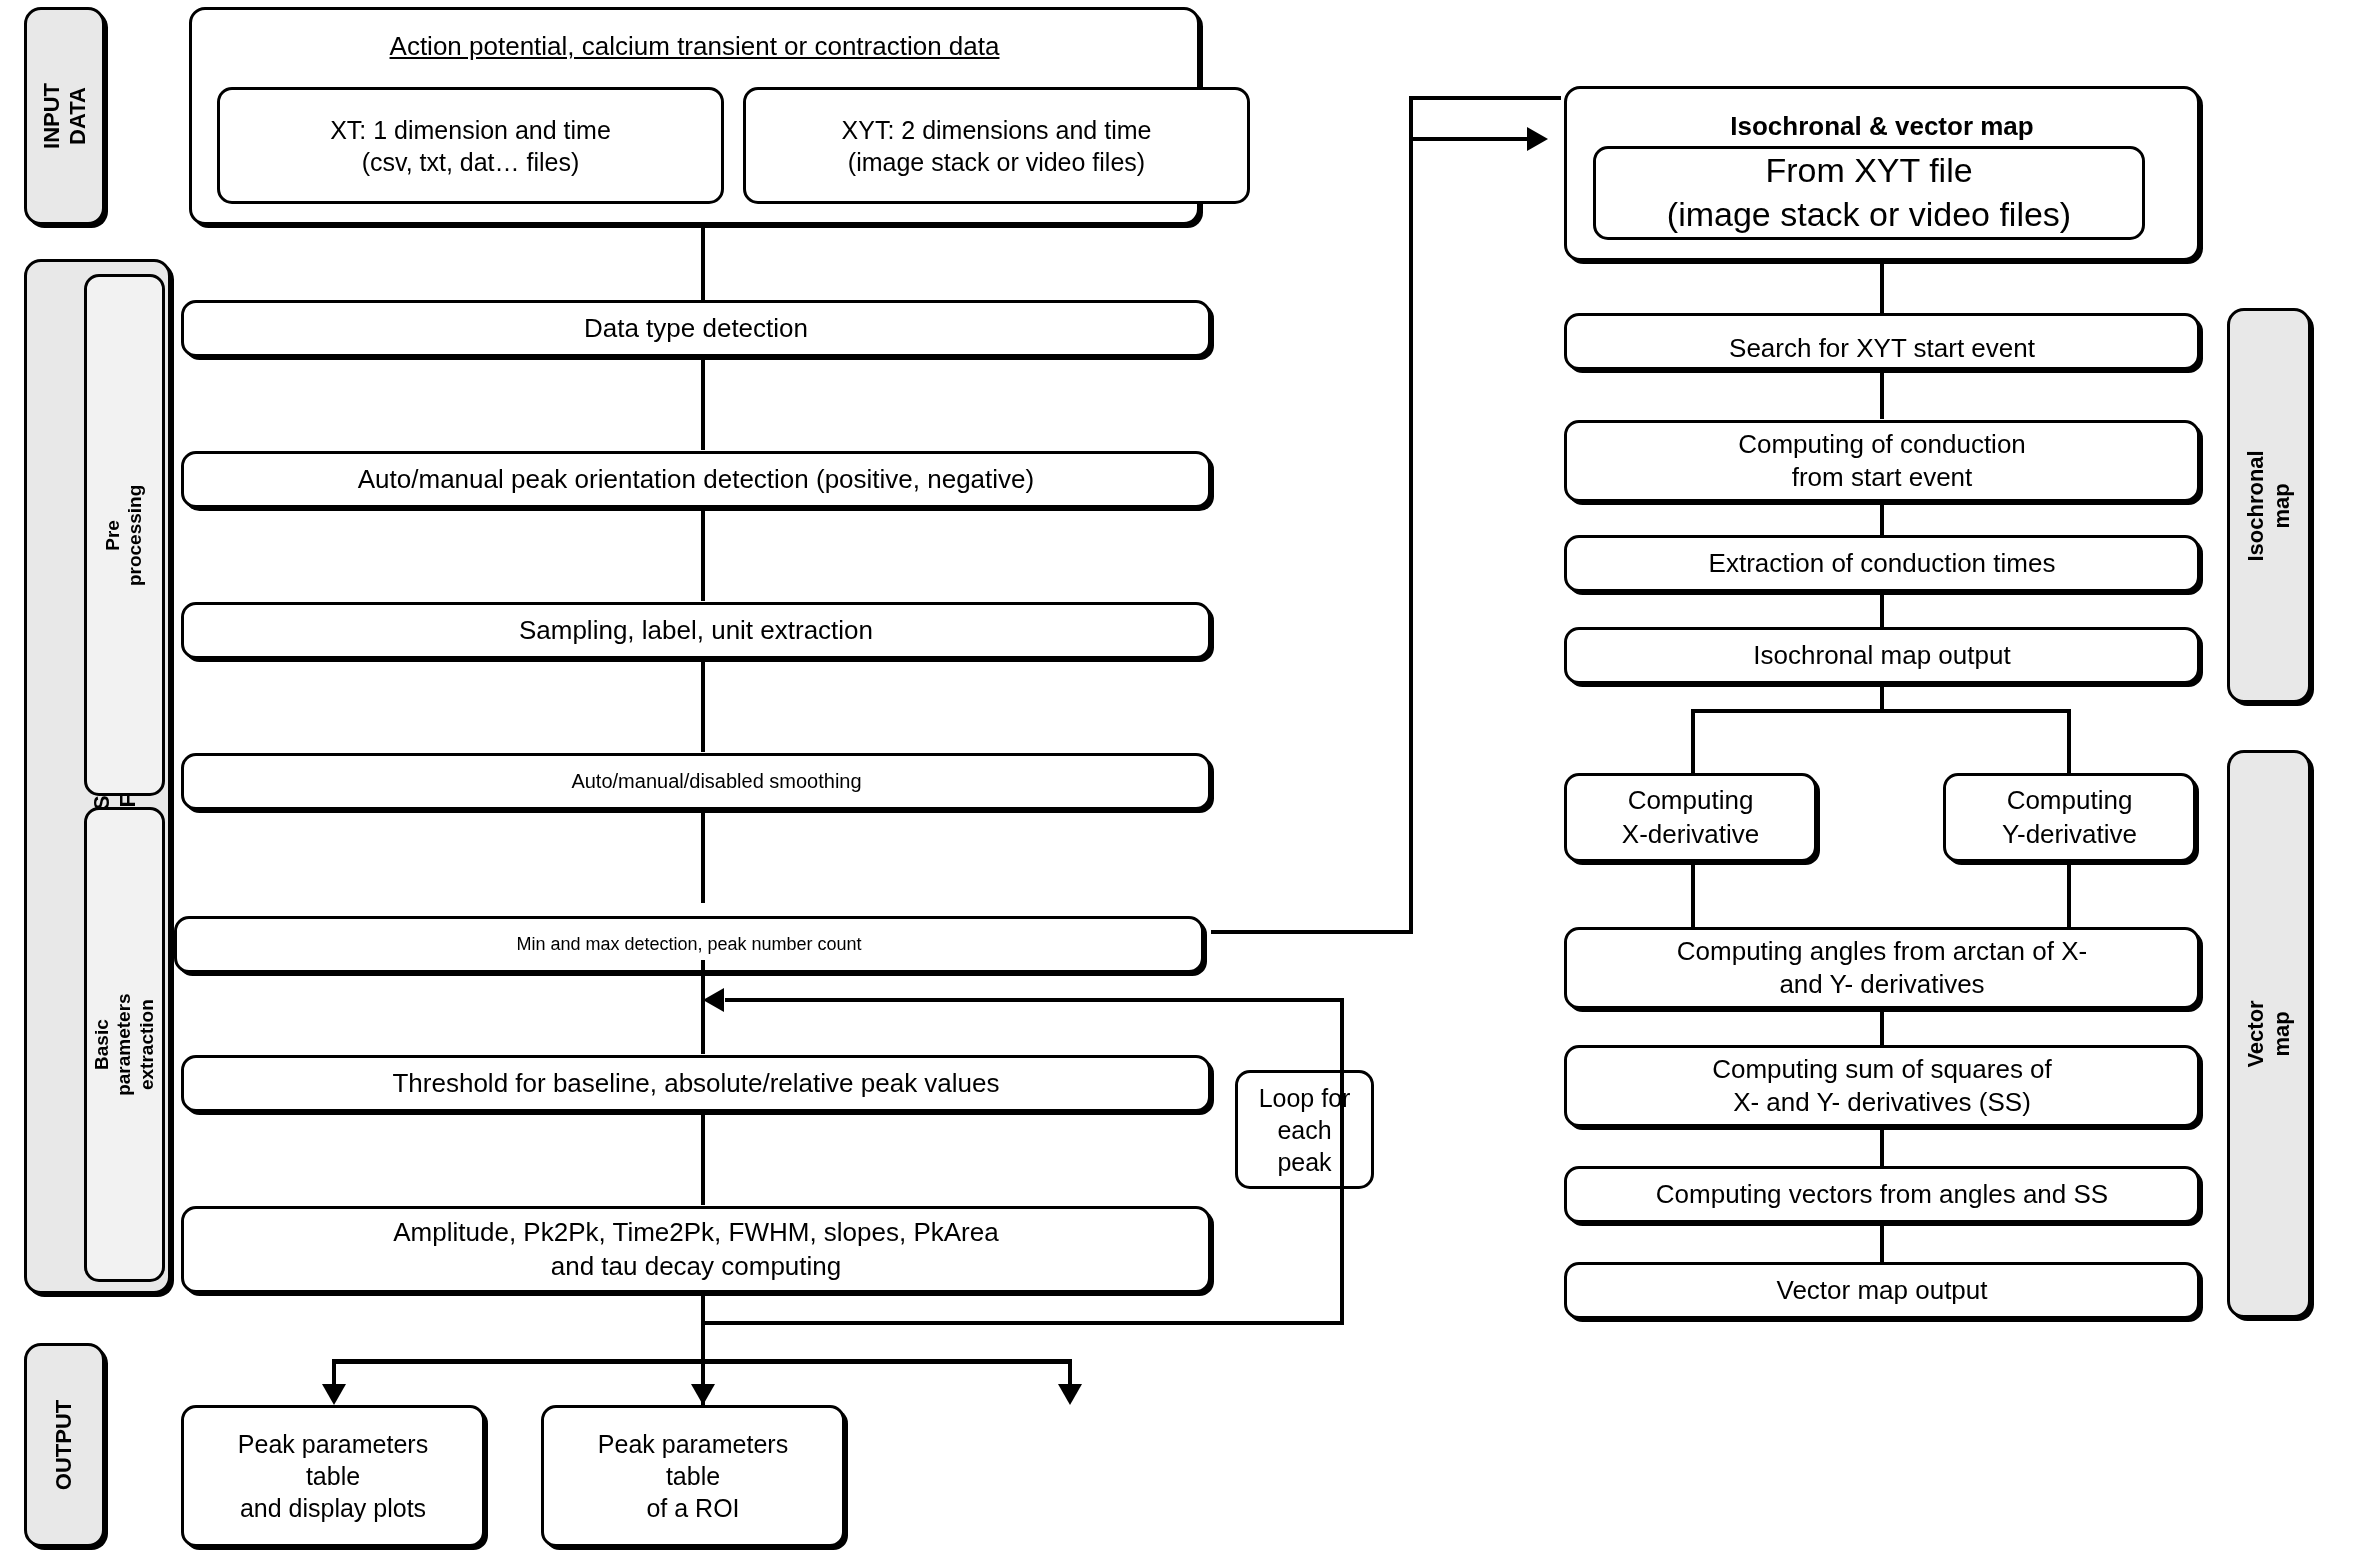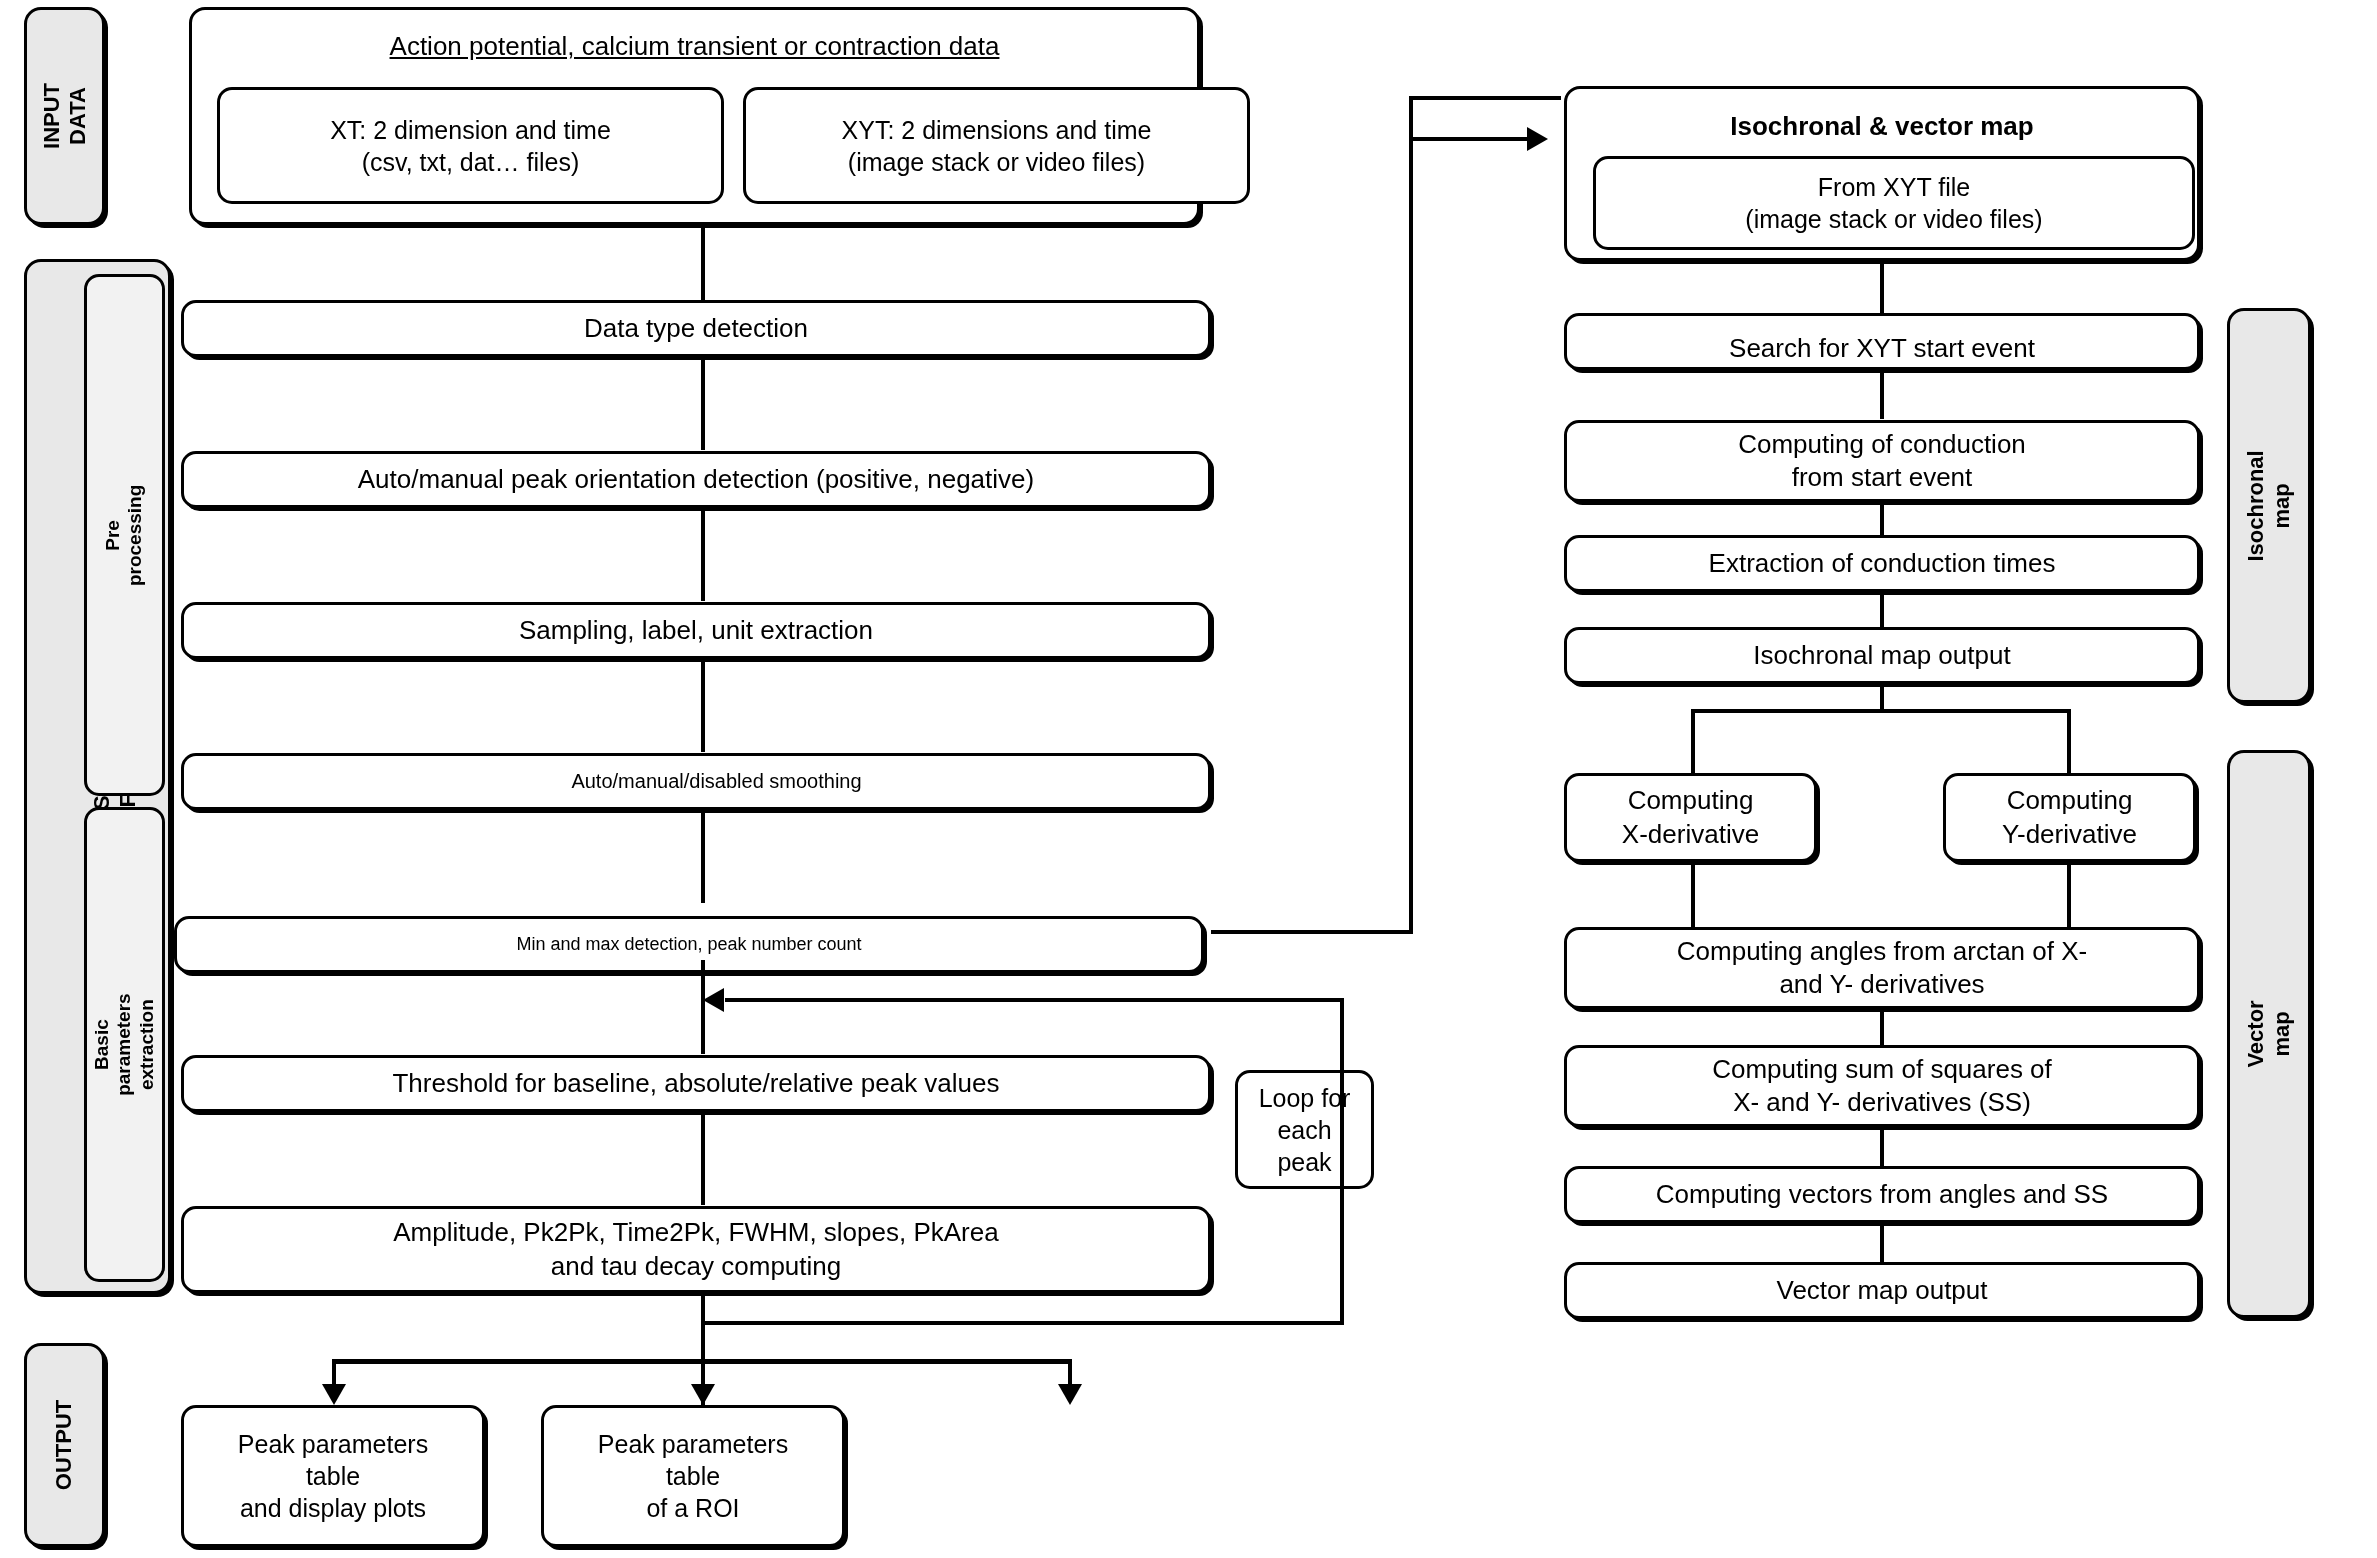--- a/index.html
+++ b/index.html
@@ -126,21 +126,21 @@
 
   <div class="group" style="left:24px; top:7px; width:81px; height:218px;">
     <div class="vlabel" style="font-size:22px;"><span>INPUT
 DATA</span></div>
   </div>
 
   <div class="outerbox" style="left:189px; top:7px; width:1011px; height:218px;"></div>
   <div class="outerbox-title" style="left:189px; top:31px; width:1011px; font-size:26px;text-decoration:underline;">Action potential, calcium transient or contraction data</div>
 
   <div class="node" style="left:217px; top:87px; width:507px; height:117px; font-size:25px;">
-    <span class="txt">XT: 2 dimension and time
+    <span class="txt">XT: 1 dimension and time
 (csv, txt, dat… files)</span>
   </div>
   <div class="node" style="left:743px; top:87px; width:507px; height:117px; font-size:25px;">
     <span class="txt">XYT: 2 dimensions and time
 (image stack or video files)</span>
   </div>
 
   <div class="group" style="left:24px; top:259px; width:147px; height:1035px;">
     <div class="vlabel" style="font-size:22px; justify-content:flex-start; padding-left:17px;"><span>SPIKY SOFTWARE</span></div>
   </div>
@@ -227,21 +227,21 @@
 and display plots</span>
   </div>
   <div class="node shadow" style="left:541px; top:1405px; width:304px; height:142px; font-size:25px;">
     <span class="txt">Peak parameters
 table
 of a ROI</span>
   </div>
 
   <div class="outerbox" style="left:1564px; top:86px; width:636px; height:175px;"></div>
   <div class="outerbox-title" style="left:1564px; top:111px; width:636px; font-size:26px;font-weight:bold;">Isochronal &amp; vector map</div>
-  <div class="node" style="left:1593px; top:156px; width:602px; height:94px; font-size:25px;">
+  <div class="node" style="left:1593px; top:146px; width:552px; height:94px; font-size:34px;">
     <span class="txt">From XYT file
 (image stack or video files)</span>
   </div>
 
   <div class="line" style="left:1880px; top:261px; width:4px; height:52px;"></div>
 
   <div class="node shadow" style="left:1564px; top:313px; width:636px; height:57px; font-size:26px;align-items:flex-end;">
     <span class="txt">Search for XYT start event</span>
   </div>
   <div class="line" style="left:1880px; top:369px; width:4px; height:50px;"></div>

